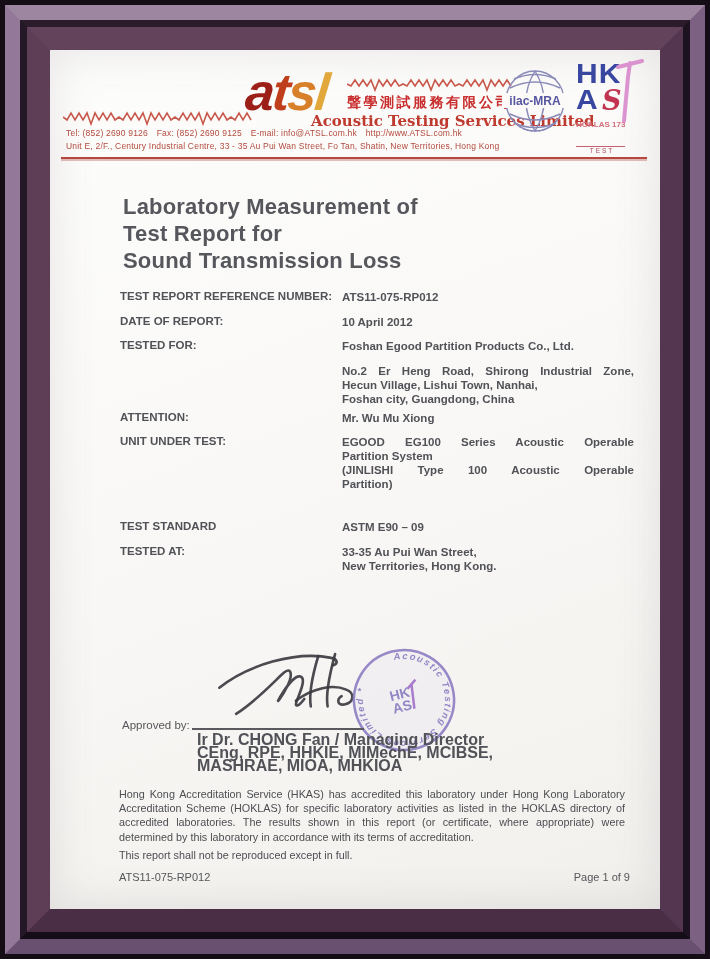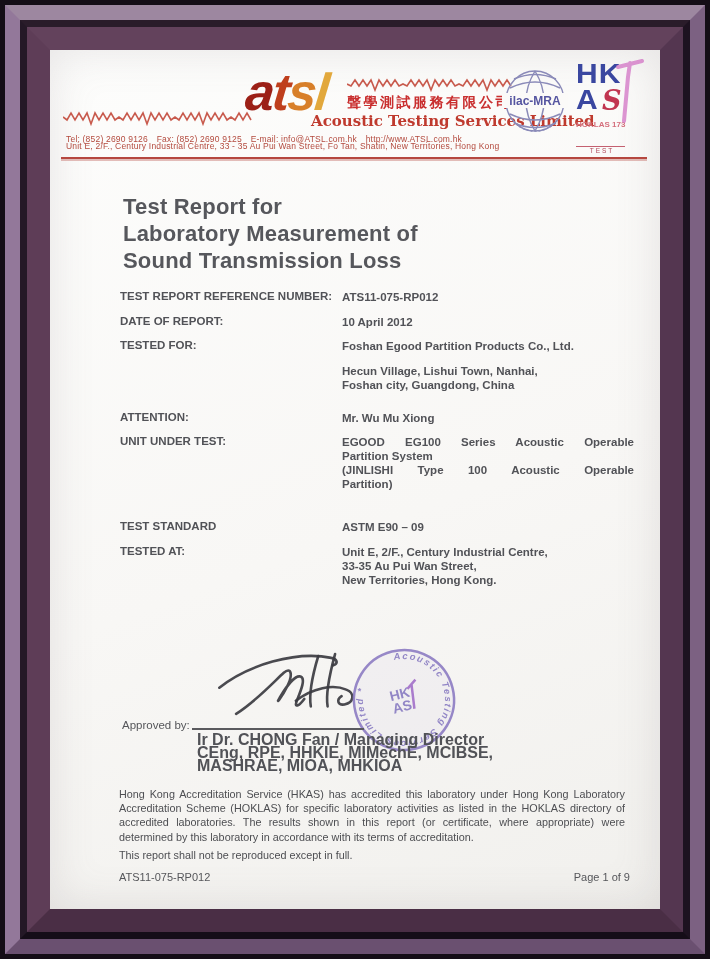--- a/index.html
+++ b/index.html
@@ -83,21 +83,21 @@
       </div>
 
       <svg class="abs" style="left:297px;top:28px" width="166" height="16">
         <polyline class="zz" points="0,6 4,8 8,2 12,8 16,2 20,8 24,2 28,12 32,2 36,8 40,2 44,8 48,2 52,8 56,6 60,8 64,2 68,8 72,2 76,8 80,2 84,12 88,2 92,8 96,2 100,8 104,2 108,8 112,6 116,8 120,2 124,8 128,2 132,8 136,2 140,12 144,2 148,8 152,2 156,8 160,2 164,8"></polyline>
       </svg>
 
       <div class="abs zh" style="left:297px;top:44px">聲學測試服務有限公司</div>
       <div class="abs scriptname" style="left:261px;top:62px">Acoustic Testing Services Limited</div>
 
       <div class="abs addr" style="left:16px;top:91px">Unit E, 2/F., Century Industrial Centre, 33 - 35 Au Pui Wan Street, Fo Tan, Shatin, New Territories, Hong Kong</div>
-      <div class="abs addr" style="left:16px;top:84px">Tel: (852) 2690 9126 Fax: (852) 2690 9125 E-mail: info@ATSL.com.hk http://www.ATSL.com.hk</div>
+      <div class="abs addr" style="left:16px;top:78px">Tel: (852) 2690 9126 Fax: (852) 2690 9125 E-mail: info@ATSL.com.hk http://www.ATSL.com.hk</div>
 
       <div class="abs rule" style="left:11px;top:107px;width:586px"></div>
 
       <svg class="abs ilac" style="left:452px;top:18px" width="66" height="68" viewBox="0 0 66 68">
         <ellipse cx="33" cy="33" rx="29" ry="30"></ellipse>
         <path d="M 8 20 Q 33 8 58 20"></path>
         <path d="M 12 11 Q 33 2 54 11"></path>
         <path d="M 8 46 Q 33 58 58 46"></path>
         <path d="M 12 55 Q 33 64 54 55"></path>
         <path d="M 33 3 Q 15 33 33 63"></path>
@@ -112,40 +112,41 @@
         <div class="a">A</div>
         <span class="s">S</span>
         <svg class="abs" style="left:36px;top:-2px" width="36" height="66">
           <path d="M 6 8 L 30 2 M 18 4 L 16 18 L 12 62" stroke="#d173c4" stroke-width="4" fill="none" opacity="0.75" stroke-linecap="round"></path>
         </svg>
         <div class="hoklas">HOKLAS 173</div>
         <div class="testlbl">TEST</div>
       </div>
 
       <div class="abs title" style="left:73px;top:143px">
+        <div>Laboratory Measurement of</div>
         <div>Test Report for</div>
-        <div>Laboratory Measurement of</div>
         <div>Sound Transmission Loss</div>
       </div>
 
       <div class="abs rows" style="top:0">
         <div class="row" style="top:240px">
           <span class="lbl">TEST REPORT REFERENCE NUMBER:</span>
           <div class="val">ATS11-075-RP012</div>
         </div>
         <div class="row" style="top:265px">
           <span class="lbl">DATE OF REPORT:</span>
           <div class="val">10 April 2012</div>
         </div>
         <div class="row" style="top:289px">
           <span class="lbl">TESTED FOR:</span>
           <div class="val">Foshan Egood Partition Products Co., Ltd.</div>
         </div>
         <div class="row" style="top:314px">
           <div class="val">
+            <div class="stretch">No.2 Er Heng Road, Shirong Industrial Zone,</div>
             <div>Hecun Village, Lishui Town, Nanhai,</div>
             <div>Foshan city, Guangdong, China</div>
           </div>
         </div>
         <div class="row" style="top:361px">
           <span class="lbl">ATTENTION:</span>
           <div class="val">Mr. Wu Mu Xiong</div>
         </div>
         <div class="row" style="top:385px">
           <span class="lbl">UNIT UNDER TEST:</span>
@@ -156,21 +157,20 @@
             <div>Partition)</div>
           </div>
         </div>
         <div class="row" style="top:470px">
           <span class="lbl">TEST STANDARD</span>
           <div class="val">ASTM E90 – 09</div>
         </div>
         <div class="row" style="top:495px">
           <span class="lbl">TESTED AT:</span>
           <div class="val">
-            <div>Unit E, 2/F., Century Industrial Centre,</div>
             <div>33-35 Au Pui Wan Street,</div>
             <div>New Territories, Hong Kong.</div>
           </div>
         </div>
       </div>
 
       <svg class="abs sig" style="left:160px;top:592px" width="168" height="84" viewBox="0 0 180 84">
         <path d="M 10 46 C 40 22, 92 6, 130 14 c 6 1, 8 6, 2 8"></path>
         <path d="M 28 74 C 50 60, 70 38, 79 30 c 8 -7, 10 2, 4 14 c -6 12, -14 22, -8 12 c 6 -10, 16 -24, 22 -22 c 6 2, 0 16, -4 26 c -3 8, 2 6, 8 -2"></path>
         <path d="M 116 12 c -6 20, -10 42, -8 54"></path>

